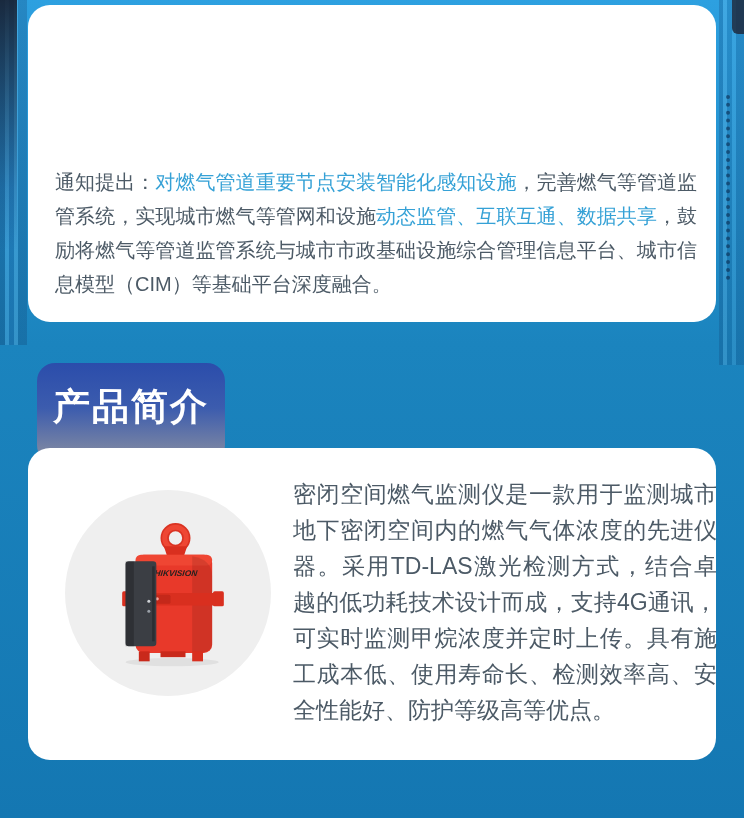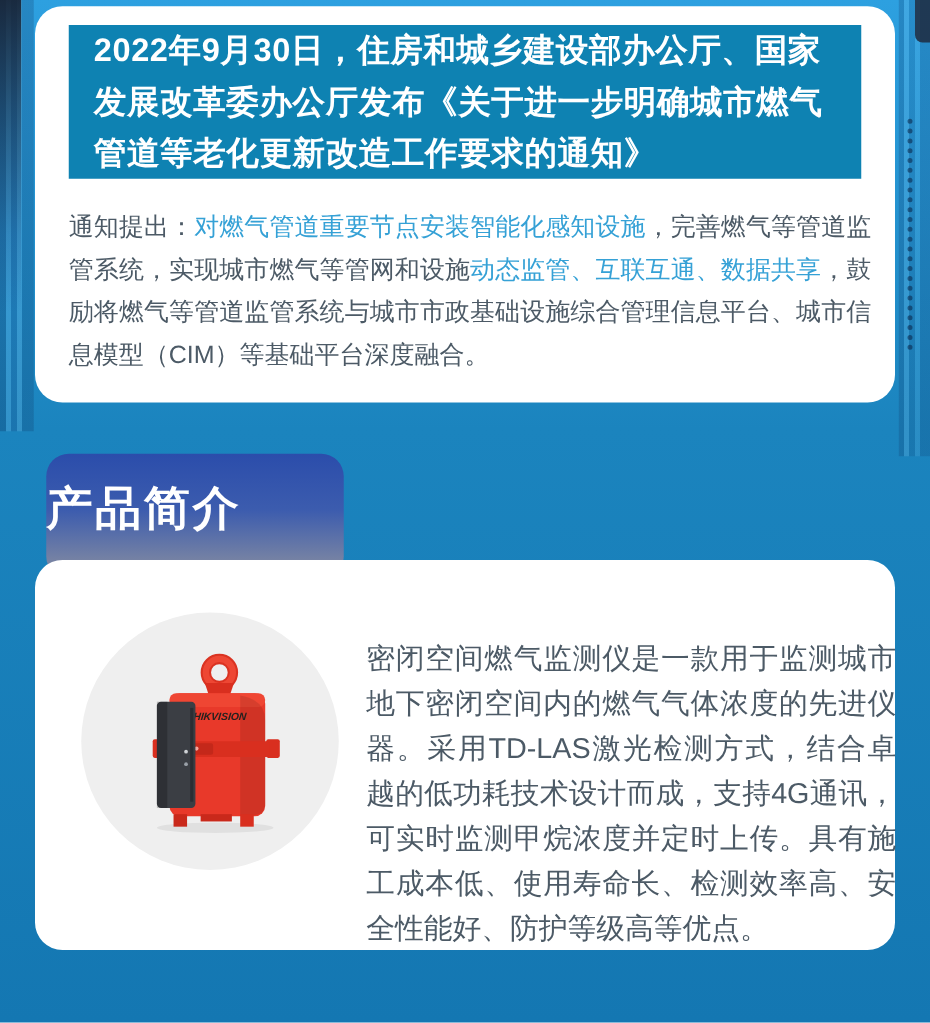--- a/index.html
+++ b/index.html
@@ -91,27 +91,27 @@
     position:absolute;left:27px;top:160px;
     width:642px;
     font-size:20px;line-height:34px;
     color:var(--body-text);
     text-align:justify;
   }
   .notice .hl{color:var(--highlight-text);}
 
   .badge{
     position:absolute;left:37px;top:363px;
-    width:238px;height:100px;
+    width:188px;height:100px;
     border-radius:18px;
     background:linear-gradient(180deg,
       var(--badge-gradient-top) 0%, #3c5cae 45%,
       var(--badge-gradient-bottom) 100%);
     z-index:3;
-    text-align:left;
+    text-align:center;
     font-family:Liberation Mono, monospace;
   }
   .badge span{
     display:inline-block;
     margin-top:19px;
     color:var(--badge-text);
     font-size:37px;font-weight:bold;
     letter-spacing:2px;
   }
 
@@ -123,36 +123,32 @@
     display:flex;align-items:center;justify-content:center;
   }
   .product-circle svg{width:126px;height:150px;}
 
   .product-desc{
     position:absolute;left:265px;top:28px;
     width:424px;
     font-size:23px;line-height:36px;
     color:var(--body-text);
     text-align:justify;
-    margin-top:32px;
   }
 </style>
 </head>
 <body>
 
 <div class="bldg bldg-left"></div>
 <div class="bldg bldg-left-dark"></div>
 <div class="bldg bldg-right"></div>
 <div class="bldg bldg-right-windows"></div>
 <div class="bldg bldg-right-corner"></div>
 
 <section class="card card-announcement">
-  <div class="headline-box">
-    <p>2022年9月30日，住房和城乡建设部办公厅、国家发展改革委办公厅发布《关于进一步明确城市燃气管道等老化更新改造工作要求的通知》</p>
-  </div>
   <p class="notice"><span>通知提出：</span><span class="hl">对燃气管道重要节点安装智能化感知设施</span><span>，完善燃气等管道监管系统，实现城市燃气等管网和设施</span><span class="hl">动态监管、互联互通、数据共享</span><span>，鼓励将燃气等管道监管系统与城市市政基础设施综合管理信息平台、城市信息模型（CIM）等基础平台深度融合。</span></p>
 </section>
 
 <div class="badge">
   <span>产品简介</span>
 </div>
 
 <section class="card card-product">
   <div class="product-circle">
     <svg viewBox="0 0 150 180">

